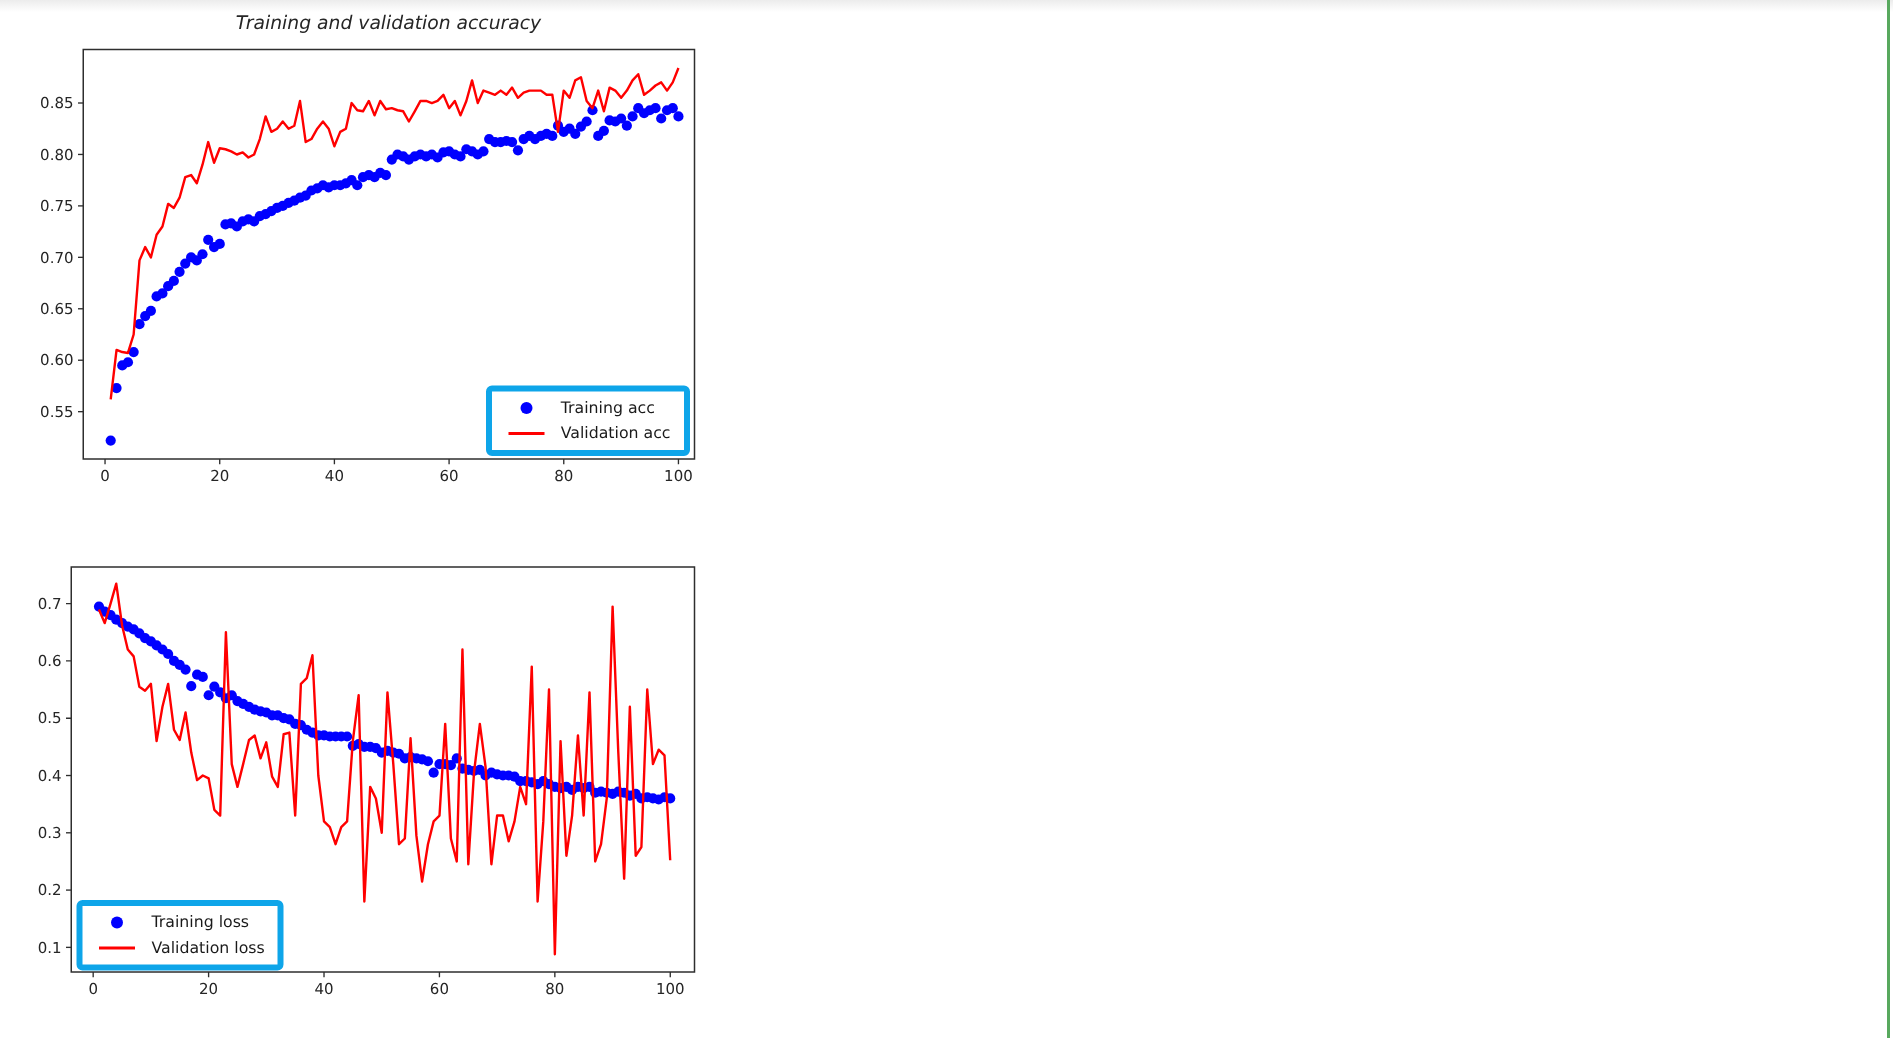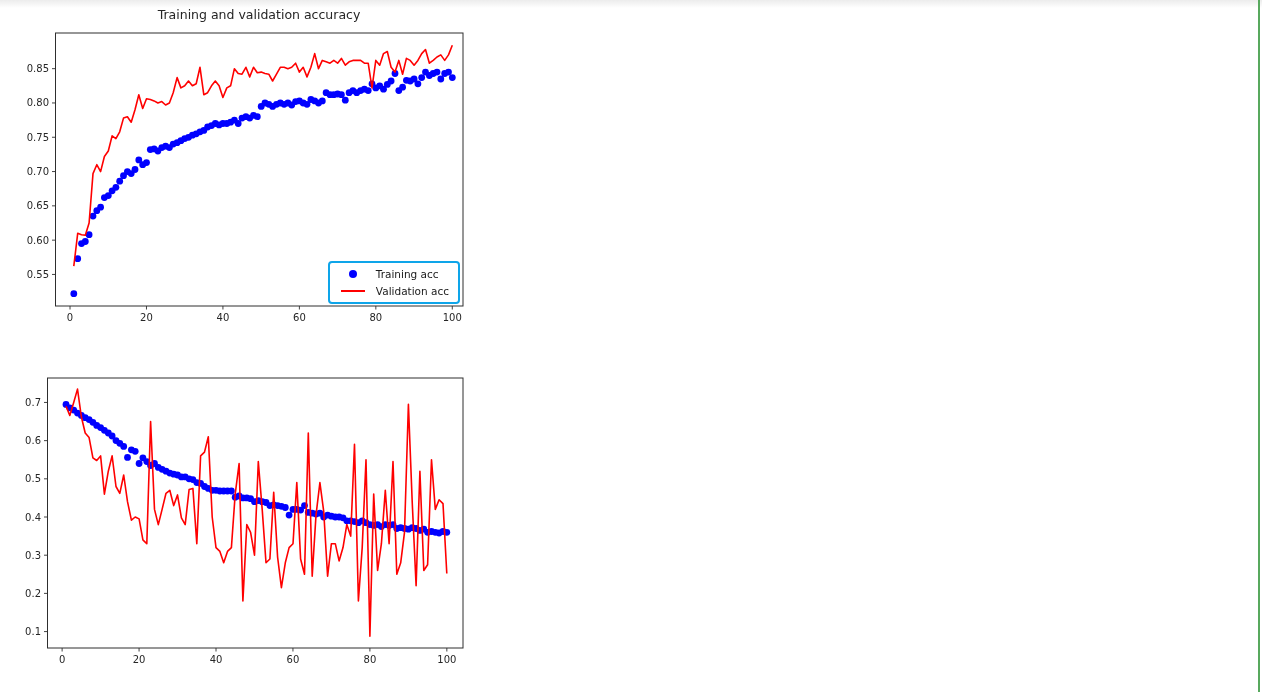--- a/index.html
+++ b/index.html
@@ -9,26 +9,26 @@
   }
   .top-fade{
     position:absolute;left:0;top:0;width:1262px;height:8px;
     background:linear-gradient(to bottom, #ececec, rgba(255,255,255,0));
   }
   .right-border{
     position:absolute;top:0;width:2px;height:692px;left:1258px;
   }
   .figure{position:absolute;}
   .chart-title{
-    position:absolute;text-align:center;font-size:12.5px;color:#262626;white-space:nowrap;
+    position:absolute;text-align:center;font-size:12.5px;color:#262626;white-space:nowrap;font-style:italic;
   }
   .figure svg{position:absolute;left:0;top:0;}
   text.tick{font-family:"DejaVu Sans","Liberation Sans",sans-serif;font-size:10px;fill:#262626;}
   .legend{
-    position:absolute;background:rgba(255,255,255,0.85);border:2px solid #0ea5e9;
+    position:absolute;background:rgba(255,255,255,0.85);border:4px solid #0ea5e9;
     border-radius:4px;padding:5px 9px 5px 7px;display:flex;flex-direction:column;gap:5px;
     font-size:10.5px;color:#1a1a1a;
   }
   .legend-row{display:flex;align-items:center;line-height:12px;}
   .handle{width:32px;display:flex;align-items:center;justify-content:center;flex:0 0 32px;}
   .marker-dot{width:8px;height:8px;border-radius:50%;display:inline-block;}
   .marker-line{width:24px;height:2px;display:inline-block;}
   .legend-label{margin-left:7px;white-space:nowrap;}
 </style>
 </head>
@@ -308,15 +308,29 @@
       <circle cx="419.9" cy="180.4" r="3.4" fill="#0000ff"></circle>
       <circle cx="423.8" cy="179.2" r="3.4" fill="#0000ff"></circle>
       <circle cx="427.6" cy="182.3" r="3.4" fill="#0000ff"></circle>
       <circle cx="431.5" cy="181.5" r="3.4" fill="#0000ff"></circle>
       <circle cx="435.3" cy="182.3" r="3.4" fill="#0000ff"></circle>
       <circle cx="439.1" cy="183.0" r="3.4" fill="#0000ff"></circle>
       <circle cx="443.0" cy="181.5" r="3.4" fill="#0000ff"></circle>
       <circle cx="446.8" cy="182.3" r="3.4" fill="#0000ff"></circle>
       <polyline fill="none" stroke="#ff0000" stroke-width="1.6" stroke-linejoin="round" points="66.0,56.3 69.8,65.4 73.7,52.4 77.5,39.1 81.4,67.0 85.2,83.0 89.1,87.6 92.9,107.8 96.7,110.5 100.6,105.9 104.4,144.1 108.3,121.2 112.1,105.9 116.0,136.5 119.8,143.3 123.7,125.0 127.5,151.7 131.4,170.1 135.2,167.0 139.1,168.9 142.9,189.9 146.8,193.7 150.6,71.5 154.5,159.4 158.3,174.6 162.1,159.4 166.0,143.3 169.8,140.3 173.7,155.6 177.5,144.9 181.4,167.8 185.2,174.6 189.1,139.5 192.9,138.4 196.8,193.7 200.6,105.9 204.5,102.1 208.3,86.8 212.2,167.0 216.0,197.6 219.9,201.4 223.7,212.8 227.5,201.4 231.4,197.6 235.2,144.1 239.1,113.5 242.9,251.0 246.8,174.6 250.6,182.3 254.5,205.2 258.3,111.6 262.2,159.4 266.0,212.8 269.9,209.0 273.7,142.2 277.6,207.1 281.4,237.7 285.3,212.8 289.1,197.6 293.0,193.7 296.8,132.6 300.6,209.0 304.5,224.3 308.3,83.0 312.2,226.2 316.0,165.1 319.9,132.6 323.7,161.3 327.6,226.2 331.4,193.7 335.3,193.7 339.1,210.9 343.0,197.6 346.8,174.6 350.7,186.1 354.5,94.4 358.4,251.0 362.2,197.6 366.0,109.7 369.9,286.2 373.7,144.1 377.6,220.5 381.4,193.7 385.3,140.3 389.1,193.7 393.0,111.6 396.8,224.3 400.7,212.8 404.5,182.3 408.4,54.4 412.2,151.7 416.1,235.8 419.9,121.2 423.8,220.5 427.6,214.7 431.5,109.7 435.3,159.4 439.1,149.8 443.0,153.6 446.8,223.5"></polyline>
     </svg>
+  <div class="legend" style="left:51px;bottom:45px">
+    <div class="legend-row">
+      <span class="handle">
+          <span class="marker-dot" style="background: rgb(0, 0, 255);"></span>
+        </span>
+      <span class="legend-label">Training loss</span>
+    </div>
+    <div class="legend-row">
+      <span class="handle">
+          <span class="marker-line" style="background: rgb(255, 0, 0);"></span>
+        </span>
+      <span class="legend-label">Validation loss</span>
+    </div>
+  </div>
 </div>
 
 <div class="right-border" style="background: rgb(88, 169, 94);"></div>
 
 </body></html>

